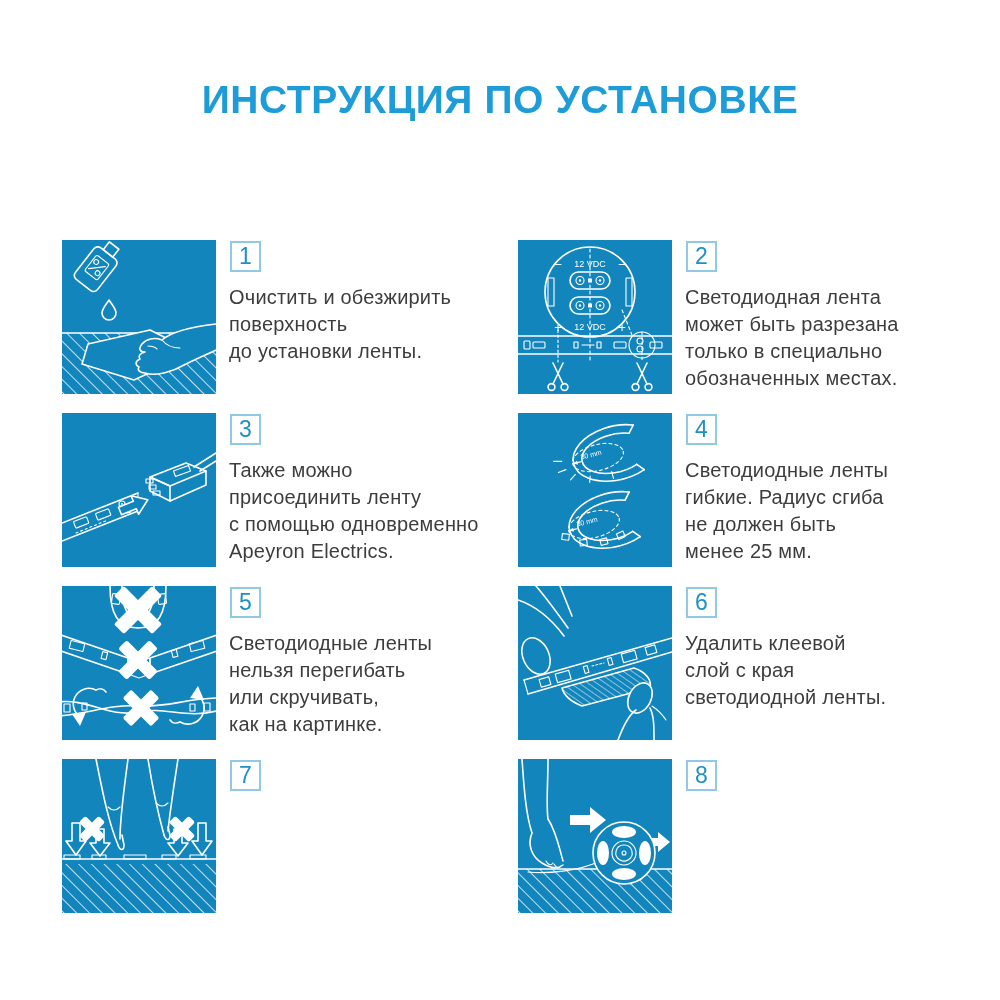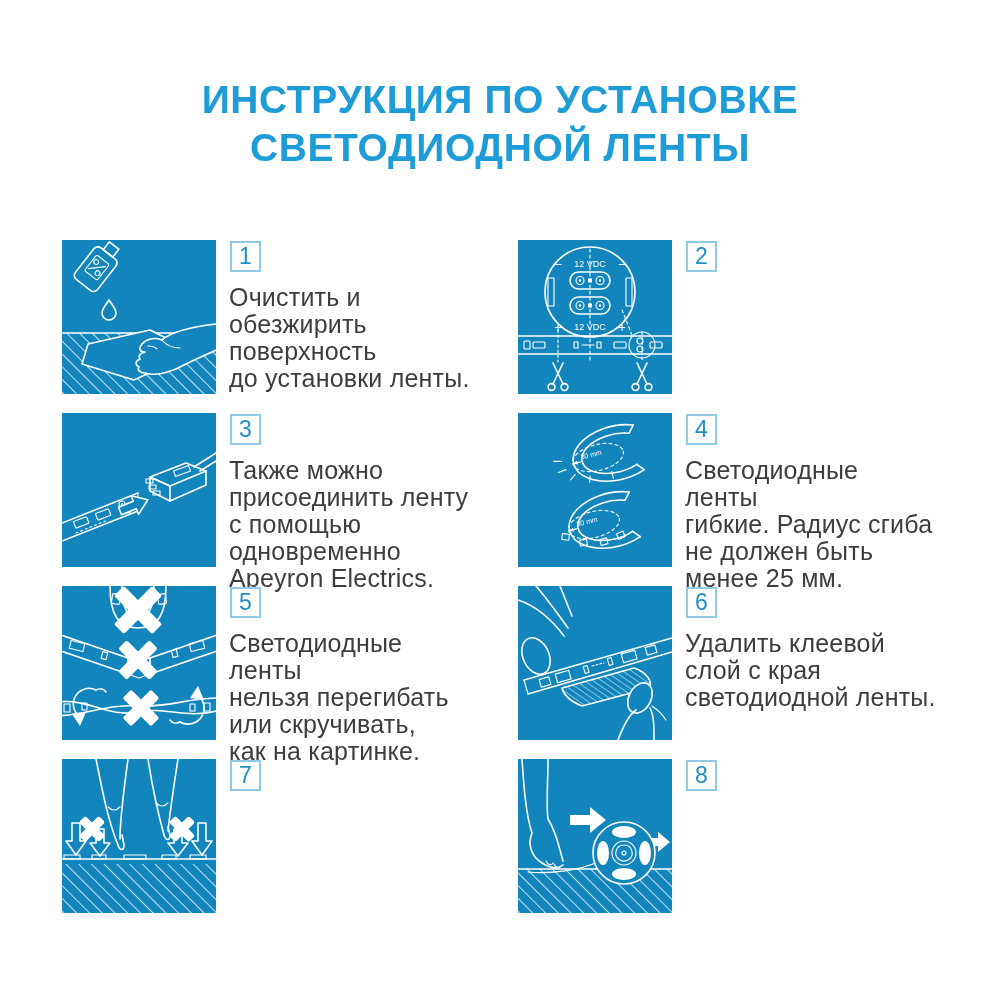--- a/index.html
+++ b/index.html
@@ -21,37 +21,36 @@
   .step { display:flex; gap:13px; align-items:flex-start; }
   .illus { width:154px; height:154px; flex:none; }
   .illus svg { display:block; width:154px; height:154px; }
   .content { flex:1; min-width:0; }
   .badge {
     width:31px; height:31px; border:2px solid #8fc9e3; background:#ffffff;
     display:flex; align-items:center; justify-content:center;
     color:#1e90c4; font-size:23px; font-weight:400; margin:1px 0 12px 1px;
   }
   .text {
-    font-size:25px; line-height:27px; color:#3d3d3d;
+    font-size:20px; line-height:27px; color:#3d3d3d;
     white-space:pre-line; letter-spacing:0.2px;
   }
   .lineart { stroke:#fff; fill:none; stroke-width:1.6; stroke-linecap:round; stroke-linejoin:round; }
   .thin    { stroke-width:1.1; }
   .wfill   { fill:#fff; stroke:none; }
   .bfill   { fill:#1285bc; stroke:#fff; stroke-width:1.6; stroke-linejoin:round; }
   .svgtxt  { fill:#fff; stroke:none; font-family:"Liberation Sans", sans-serif; }
 </style>
 </head>
 <body>
 
 <div class="page">
 
   <div class="title">
     <div>ИНСТРУКЦИЯ ПО УСТАНОВКЕ</div>
-    <div>СВЕТОДИОДНОЙ ЛЕНТЫ</div>
   </div>
 
   <div class="grid">
 
     <div class="step">
       <div class="illus">
         <svg viewBox="0 0 154 154">
           <defs>
             <pattern id="h1" width="9" height="9" patternUnits="userSpaceOnUse" patternTransform="rotate(-45)">
               <line x1="0" y1="0" x2="0" y2="9" stroke="#ffffff" stroke-width="1.5"></line>
@@ -151,20 +150,24 @@
             <line x1="5" y1="10" x2="-5" y2="-11" class="lineart" stroke-width="2.6"></line>
             <circle cx="-6.5" cy="13" r="3.4" class="lineart" stroke-width="2"></circle>
             <circle cx="6.5" cy="13" r="3.4" class="lineart" stroke-width="2"></circle>
           </g>
         </svg>
       </div>
       <div class="content">
         <div class="badge">
             <span>2</span>
           </div>
+        <div class="text">Светодиодная лента
+может быть разрезана
+только в специально
+обозначенных местах.</div>
       </div>
     </div>
 
     <div class="step">
       <div class="illus">
         <svg viewBox="0 0 154 154">
           <rect width="154" height="154" fill="#1285bc"></rect>
 
           <g>
             <path d="M0,110 L76,80" class="lineart"></path>

